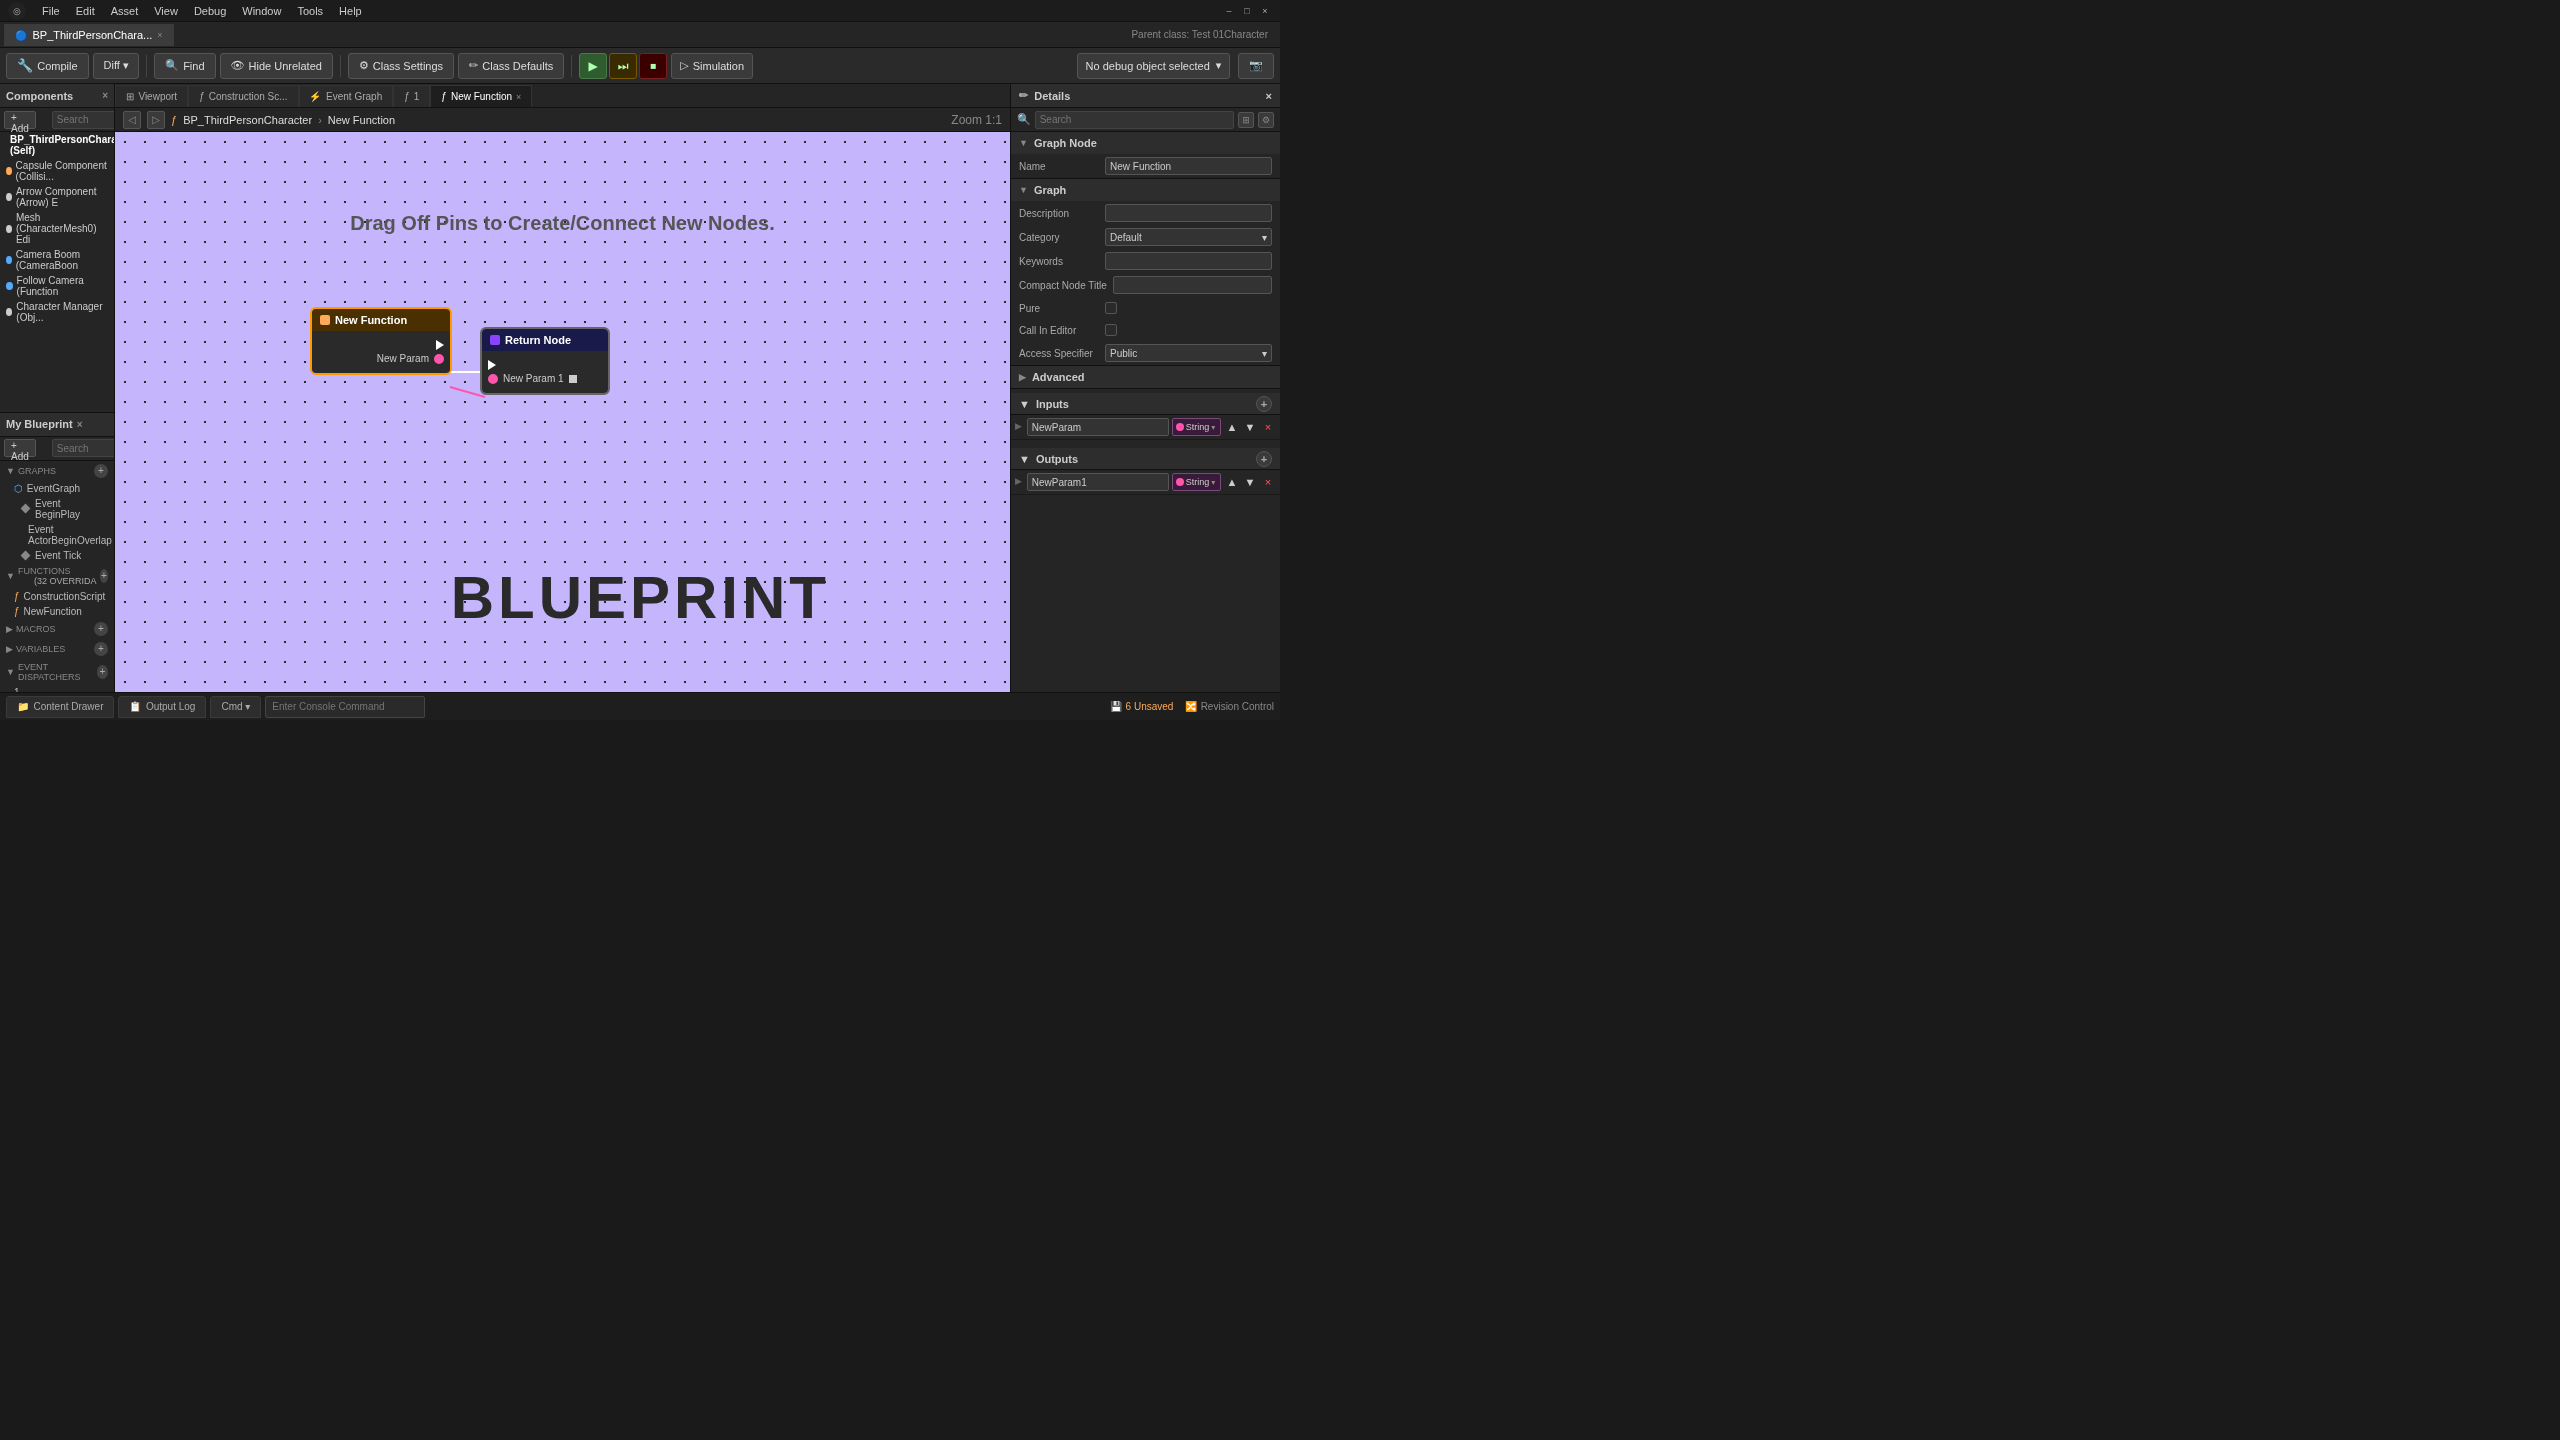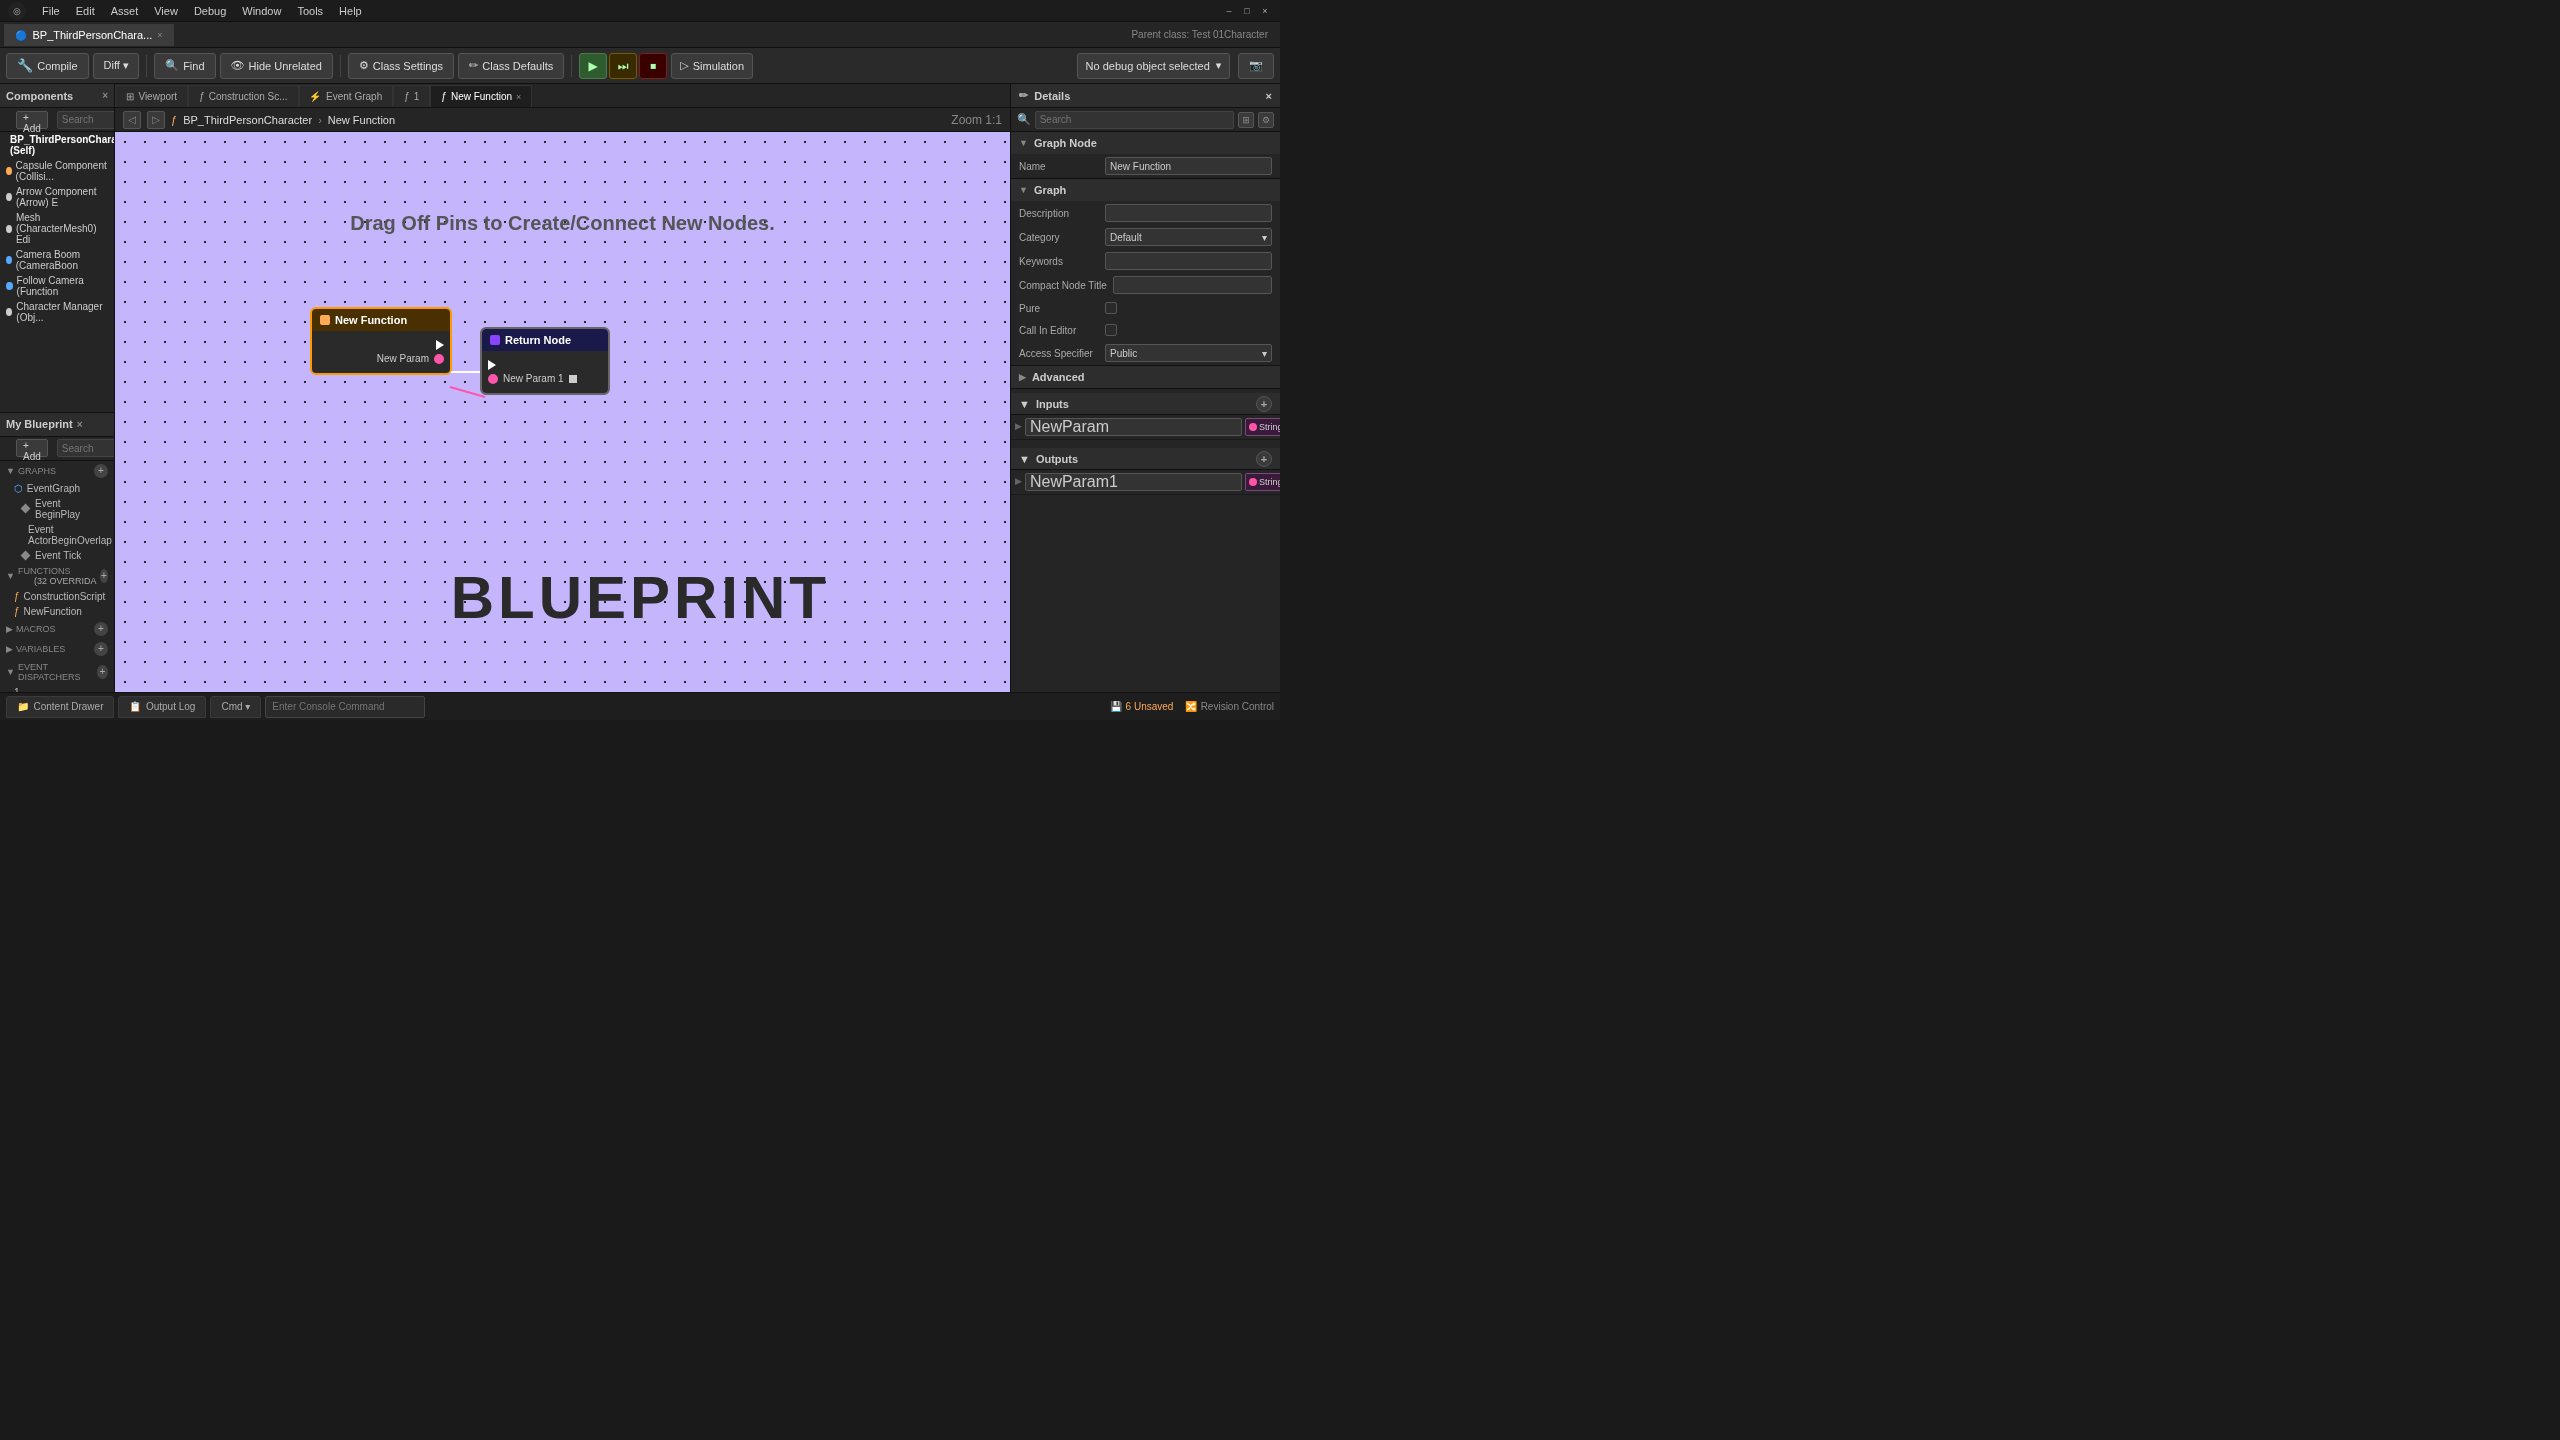--- a/index.html
+++ b/index.html
@@ -155,23 +155,23 @@
       border-bottom: 1px solid #111;
       font-size: 11px; color: #ccc;
       font-weight: bold;
     }
     .panel-header .close-x {
       margin-left: auto; font-size: 10px; color: #888; cursor: pointer;
     }
     .search-row {
       height: 24px;
       display: flex; align-items: center;
-      padding: 0 16px;
+      padding: 0 4px;
       border-bottom: 1px solid #111;
-      gap: 9px;
+      gap: 16px;
     }
     .search-row input {
       flex: 1; height: 18px;
       background: #333; border: 1px solid #444;
       color: #ccc; font-size: 10px;
       padding: 0 4px; border-radius: 2px;
       outline: none;
     }
     .add-btn {
       height: 18px; padding: 0 6px;
@@ -424,21 +424,21 @@
       font-size: 11px; color: #aaa; cursor: pointer;
     }
     .io-param-row {
       display: flex; align-items: center;
       padding: 3px 4px; gap: 3px;
       border-bottom: 1px solid #1a1a1a;
     }
     .io-expand { width: 12px; height: 12px; color: #666; font-size: 9px; }
     .io-name-input {
       flex: 1; height: 18px; background: #333; border: 1px solid #555;
-      color: #ccc; font-size: 16px; padding: 0 4px; border-radius: 2px; outline: none;
+      color: #ccc; font-size: 10px; padding: 0 4px; border-radius: 2px; outline: none;
     }
     .io-type-select {
       width: 65px; height: 18px; background: #3a1a3a; border: 1px solid #7a4a7a;
       color: #ccc; font-size: 9px; padding: 0 3px; border-radius: 2px;
       display: flex; align-items: center; gap: 2px;
     }
     .type-dot { width: 8px; height: 8px; border-radius: 50%; background: #f5a; flex-shrink: 0; }
     .io-actions { display: flex; gap: 2px; }
     .io-act-btn {
       width: 16px; height: 16px; display: flex; align-items: center; justify-content: center;

